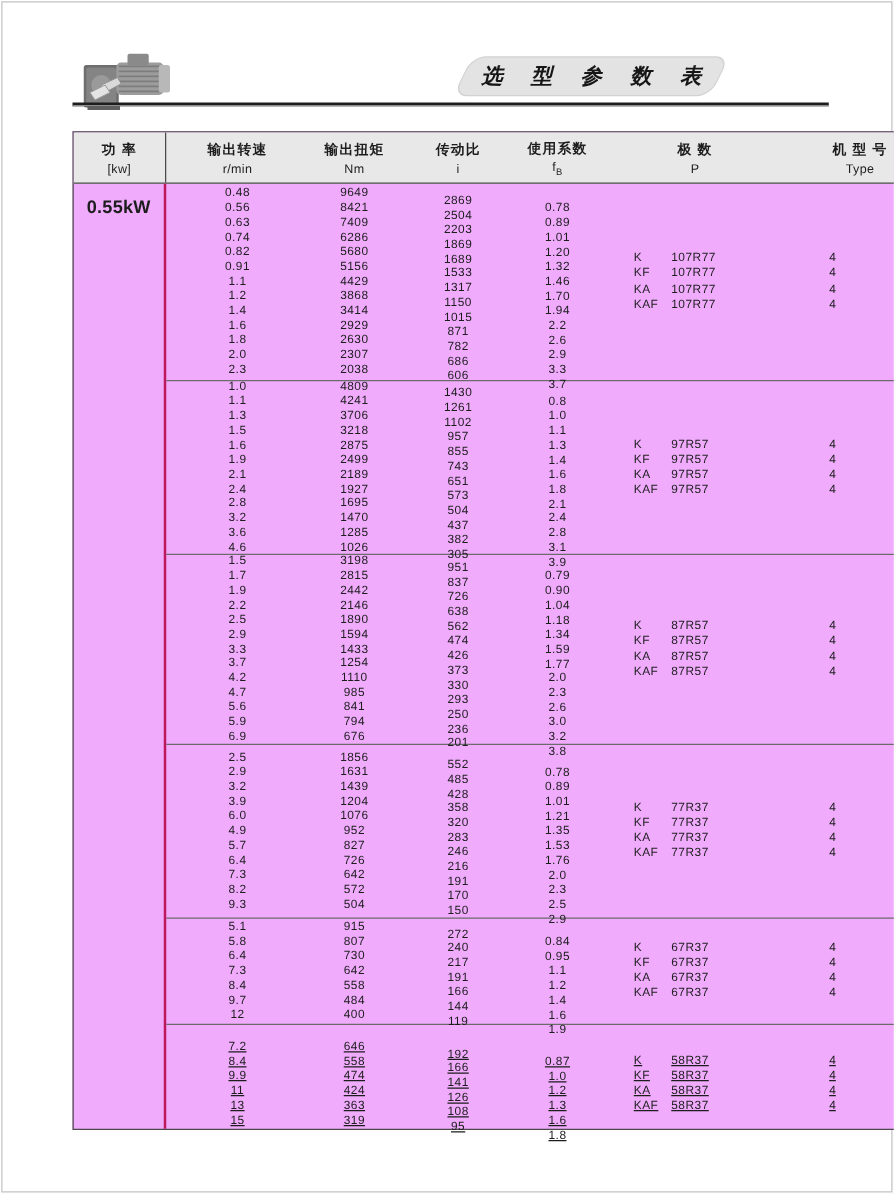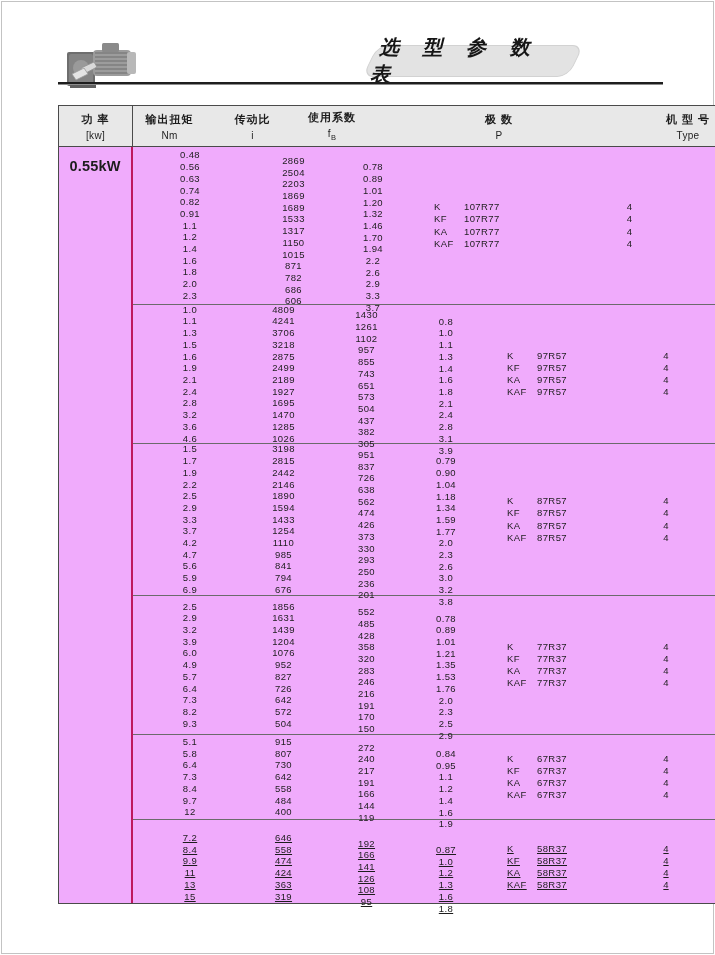--- a/index.html
+++ b/index.html
@@ -8,21 +8,21 @@
   .page{position:absolute;left:1px;top:1px;width:711px;height:951px;
         border:1px solid #c3c3c3;background:#ffffff;}
 
   
   .motor-photo{position:absolute;left:62px;top:38px;}
   .banner-shape{position:absolute;left:368px;top:43px;width:204px;height:30px;
                 background:#e3e3e3;border:1px solid #d2d2d2;border-radius:11px;
                 transform:skewX(-26deg);}
   .banner-text{position:absolute;left:368px;top:43px;width:206px;height:31px;
                display:flex;align-items:center;justify-content:center;
-               font-size:20px;font-weight:bold;font-style:italic;
+               font-size:17px;font-weight:bold;font-style:italic;
                letter-spacing:9px;color:#161616;text-indent:9px;}
   .header-rule{position:absolute;left:56px;top:80px;width:605px;height:2px;
                background:#1e1e1e;border-bottom:1px solid #8d8d8d;}
 
   
   .sel-table{position:absolute;left:56px;top:103px;width:686px;height:799px;
              border:1px solid #4a4a4a;box-sizing:border-box;
              display:flex;flex-direction:column;background:#f0abfc;}
   .thead{flex:none;height:41px;background:#e8e8e8;border-bottom:1px solid #4a4a4a;
          display:flex;box-sizing:border-box;}
@@ -89,20 +89,24 @@
   <div class="banner-text">选 型 参 数 表</div>
 
   <div class="header-rule"></div>
 
   <div class="sel-table">
 
     <div class="thead">
       <div class="th w-power">
         <span class="l1">功  率</span>
         <span class="l2">[kw]</span>
+      </div>
+      <div class="th w-speed">
+        <span class="l1">输出转速</span>
+        <span class="l2">r/min</span>
       </div>
       <div class="th w-torque">
         <span class="l1">输出扭矩</span>
         <span class="l2">Nm</span>
       </div>
       <div class="th w-ratio">
         <span class="l1">传动比</span>
         <span class="l2">i</span>
       </div>
       <div class="th w-factor">
@@ -133,20 +137,35 @@
               <div class="cell">0.82</div>
               <div class="cell">0.91</div>
               <div class="cell">1.1</div>
               <div class="cell">1.2</div>
               <div class="cell">1.4</div>
               <div class="cell">1.6</div>
               <div class="cell">1.8</div>
               <div class="cell">2.0</div>
               <div class="cell">2.3</div>
             </div>
+            <div class="col num-col c-torque">
+              <div class="cell">9649</div>
+              <div class="cell">8421</div>
+              <div class="cell">7409</div>
+              <div class="cell">6286</div>
+              <div class="cell">5680</div>
+              <div class="cell">5156</div>
+              <div class="cell">4429</div>
+              <div class="cell">3868</div>
+              <div class="cell">3414</div>
+              <div class="cell">2929</div>
+              <div class="cell">2630</div>
+              <div class="cell">2307</div>
+              <div class="cell">2038</div>
+            </div>
             <div class="col num-col c-ratio">
               <div class="cell">2869</div>
               <div class="cell">2504</div>
               <div class="cell">2203</div>
               <div class="cell">1869</div>
               <div class="cell">1689</div>
               <div class="cell">1533</div>
               <div class="cell">1317</div>
               <div class="cell">1150</div>
               <div class="cell">1015</div>

